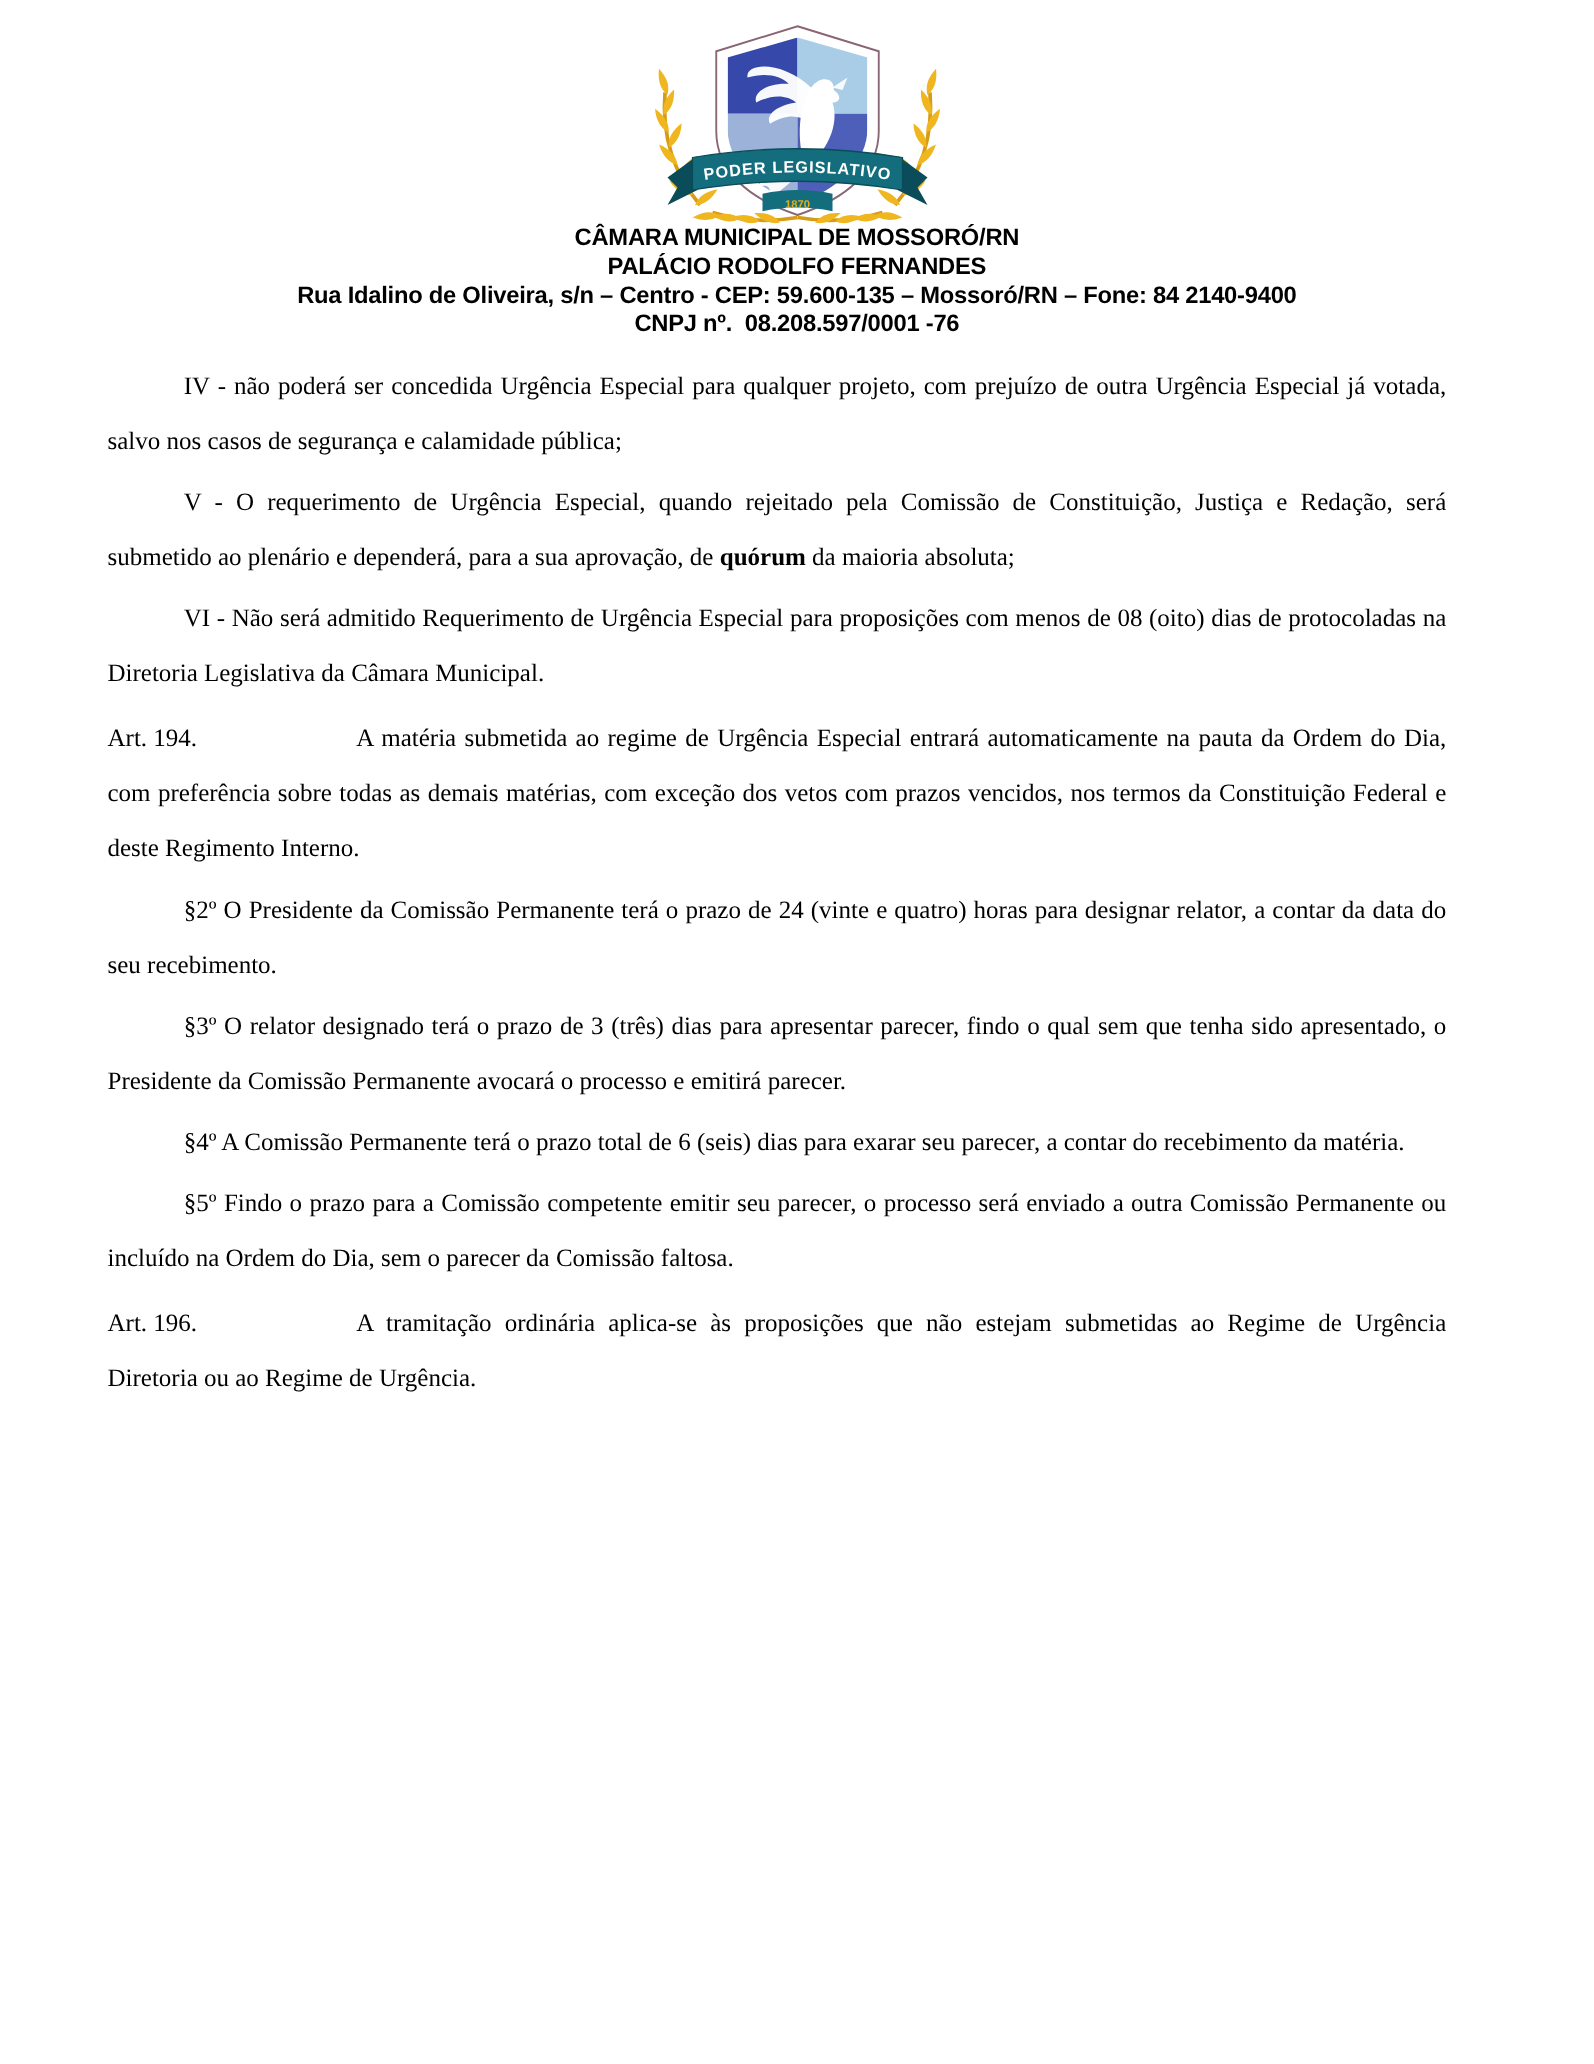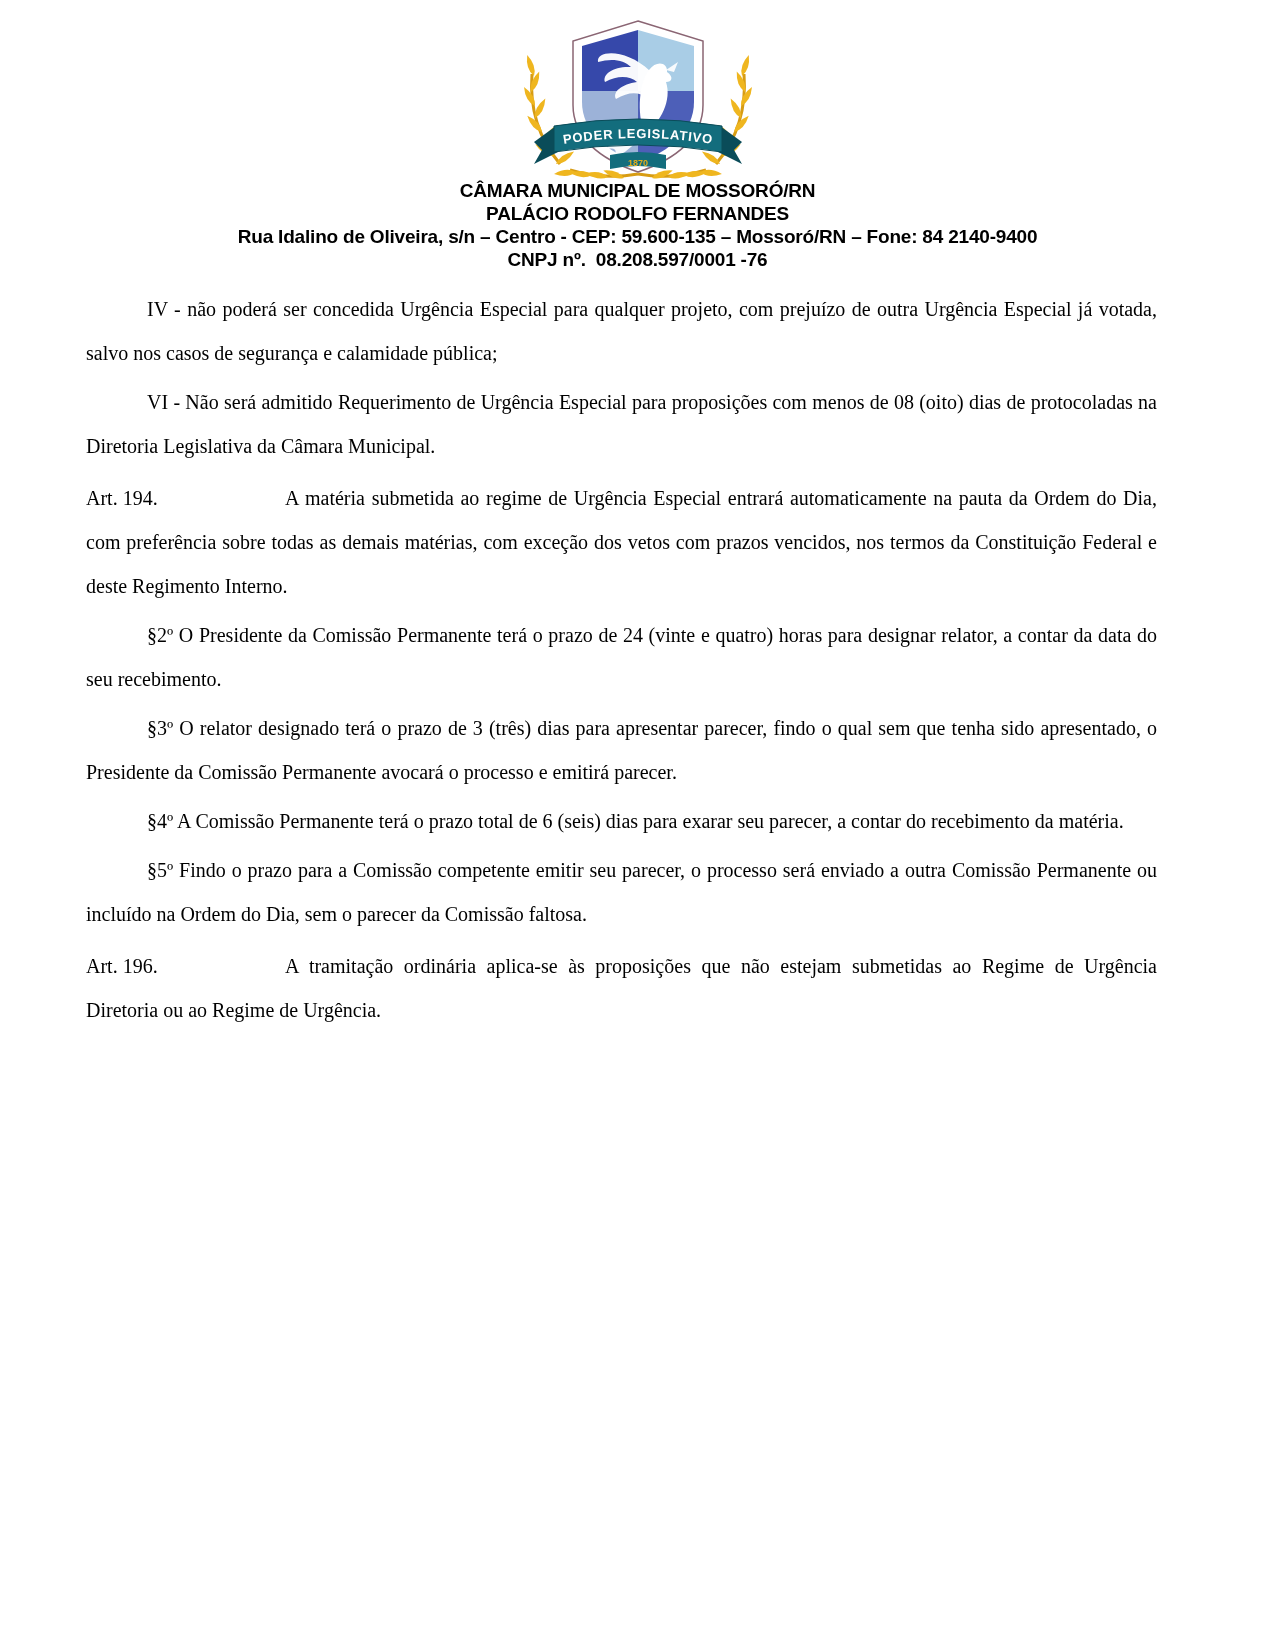--- a/index.html
+++ b/index.html
@@ -127,20 +127,21 @@
     </svg>
 
     <div class="header-line">CÂMARA MUNICIPAL DE MOSSORÓ/RN</div>
     <div class="header-line">PALÁCIO RODOLFO FERNANDES</div>
     <div class="header-line">Rua Idalino de Oliveira, s/n – Centro - CEP: 59.600-135 – Mossoró/RN – Fone: 84 2140-9400</div>
     <div class="header-line">CNPJ nº.  08.208.597/0001 -76</div>
   </div>
 
   <div class="body-text">
       <p class="inciso"><span>IV - não poderá ser concedida Urgência Especial para qualquer projeto, com prejuízo de outra Urgência Especial já votada, salvo nos casos de segurança e calamidade pública;</span></p>
+      <p class="inciso"><span>V - O requerimento de Urgência Especial, quando rejeitado pela Comissão de Constituição, Justiça e Redação, será submetido ao plenário e dependerá, para a sua aprovação, de </span><b>quórum</b><span> da maioria absoluta;</span></p>
       <p class="inciso"><span>VI - Não será admitido Requerimento de Urgência Especial para proposições com menos de 08 (oito) dias de protocoladas na Diretoria Legislativa da Câmara Municipal.</span></p>
       <p class="artigo"><span class="art-label">Art. 194.</span><span>A matéria submetida ao regime de Urgência Especial entrará automaticamente na pauta da Ordem do Dia, com preferência sobre todas as demais matérias, com exceção dos vetos com prazos vencidos, nos termos da Constituição Federal e deste Regimento Interno.</span></p>
       <p class="inciso"><span>§2º O Presidente da Comissão Permanente terá o prazo de 24 (vinte e quatro) horas para designar relator, a contar da data do seu recebimento.</span></p>
       <p class="inciso"><span>§3º O relator designado terá o prazo de 3 (três) dias para apresentar parecer, findo o qual sem que tenha sido apresentado, o Presidente da Comissão Permanente avocará o processo e emitirá parecer.</span></p>
       <p class="inciso"><span>§4º A Comissão Permanente terá o prazo total de 6 (seis) dias para exarar seu parecer, a contar do recebimento da matéria.</span></p>
       <p class="inciso"><span>§5º Findo o prazo para a Comissão competente emitir seu parecer, o processo será enviado a outra Comissão Permanente ou incluído na Ordem do Dia, sem o parecer da Comissão faltosa.</span></p>
       <p class="artigo"><span class="art-label">Art. 196.</span><span>A tramitação ordinária aplica-se às proposições que não estejam submetidas ao Regime de Urgência Diretoria ou ao Regime de Urgência.</span></p>
     </div>
 
 </div>

